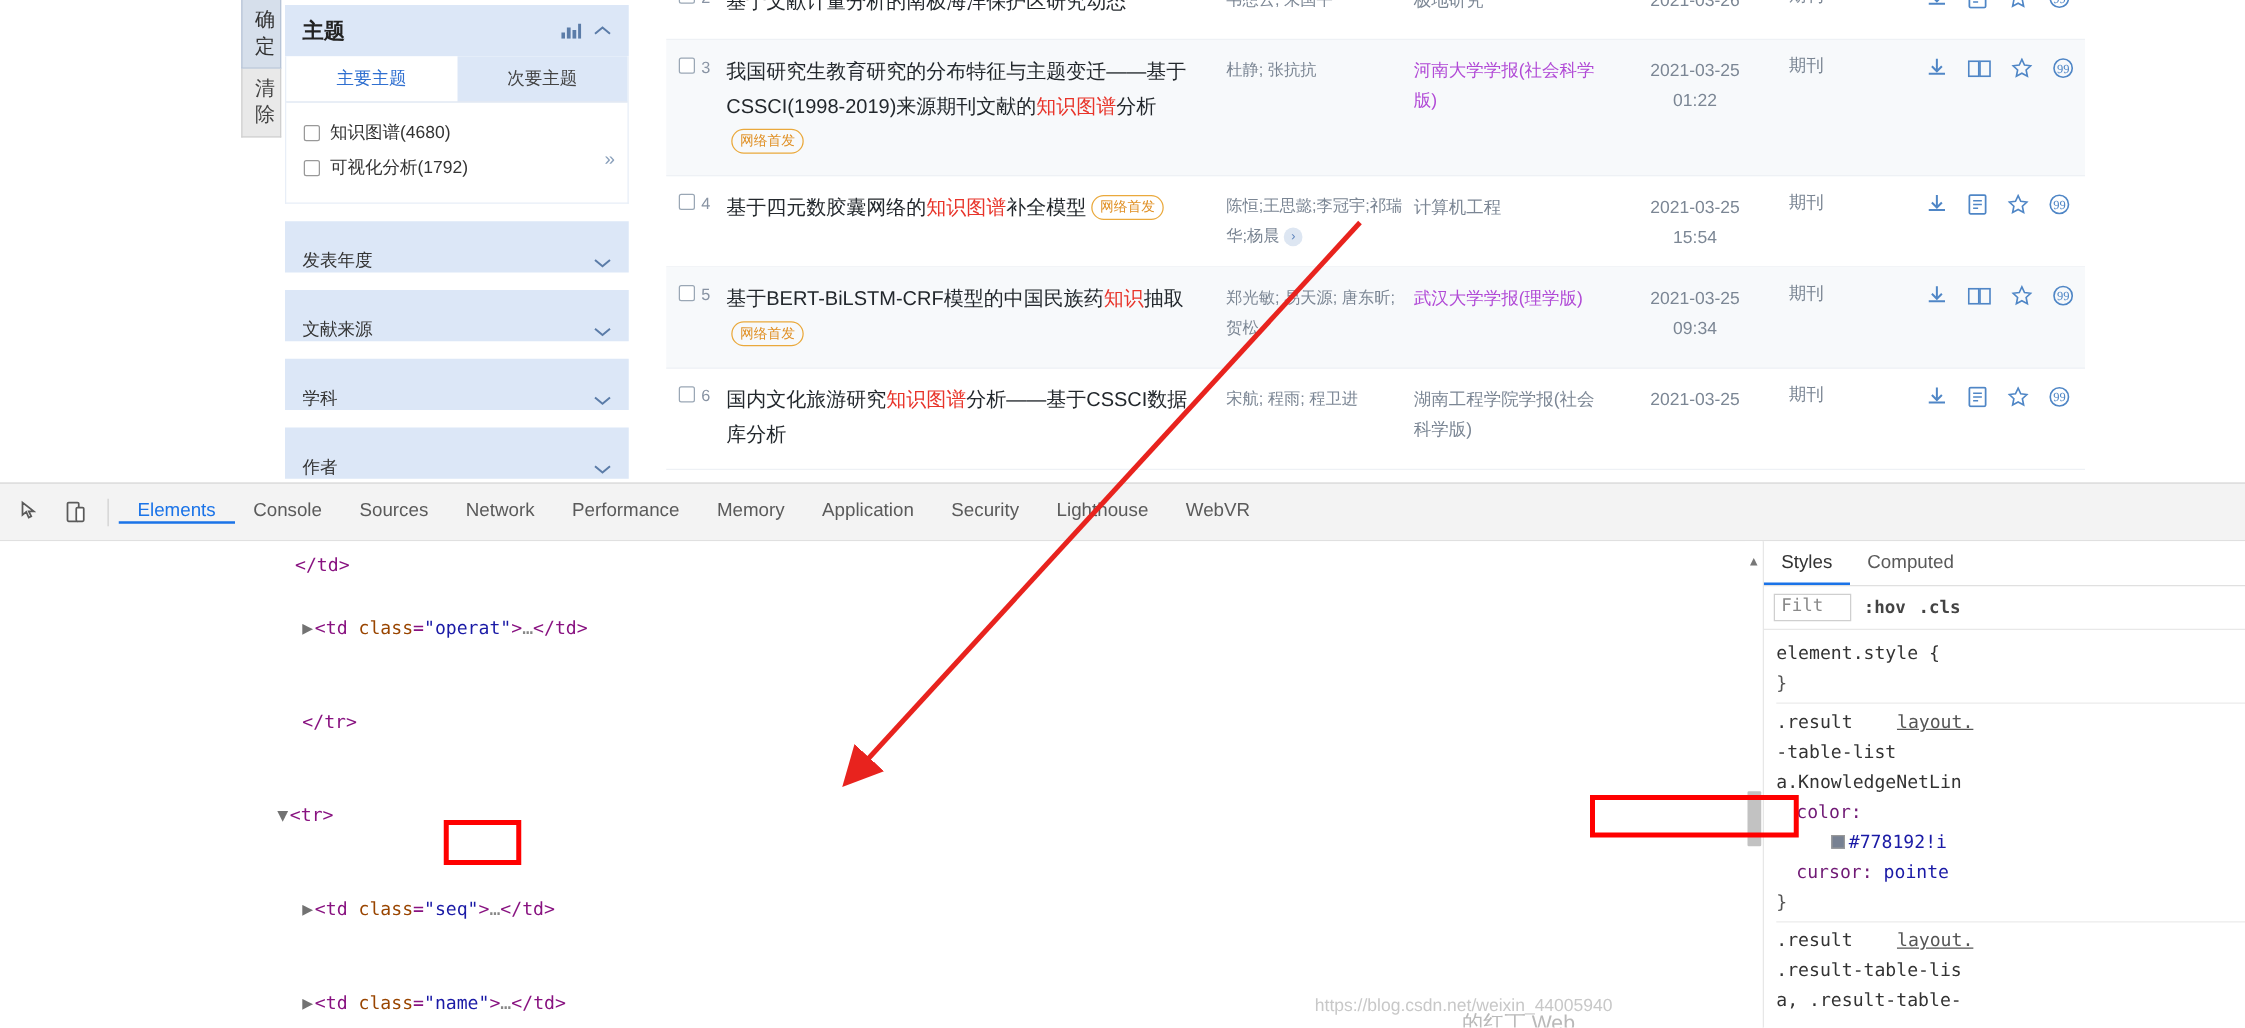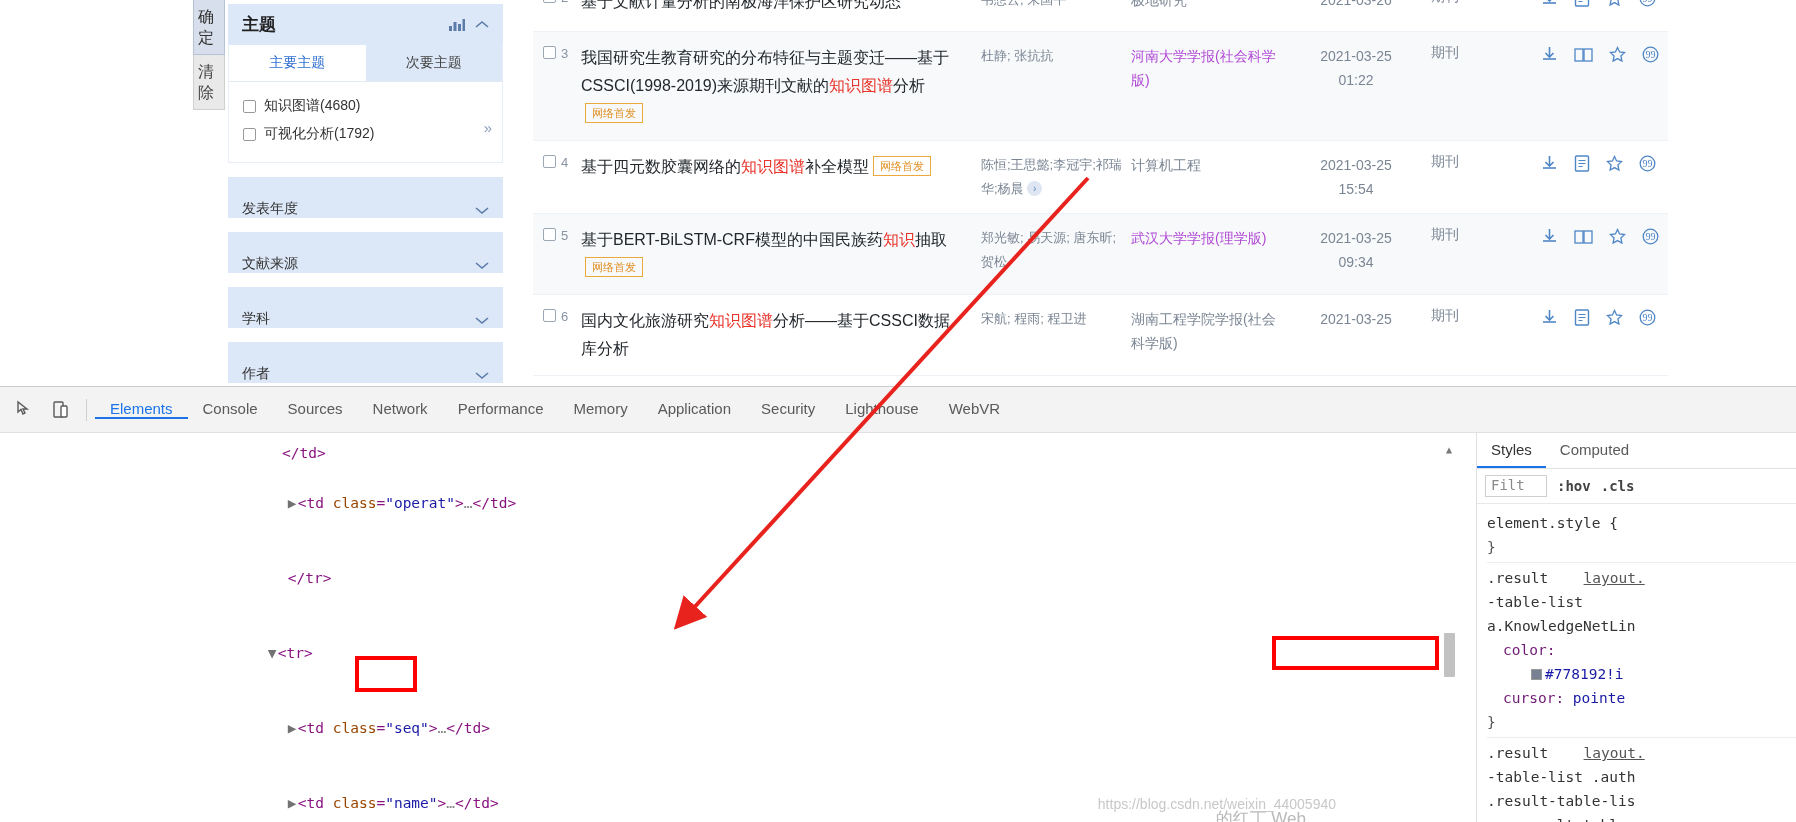--- a/index.html
+++ b/index.html
@@ -18,21 +18,21 @@
     background:#ffffff; overflow:hidden;
   }
   #page-inner{
     position:absolute; left:0; top:0; width:1796px; height:386px;
     transform-origin: 0 0;
   }
 
   
   .vbtns { position:absolute; left:193px; top:0px; width:32px; }
   .vbtn {
-    width:32px; padding:6px 4px; text-align:left;
+    width:32px; padding:6px 4px; text-align:right;
     font-size:16px; line-height:21px; color:#444;
     background:#e9e9e9; border:1px solid #cfcfcf; border-top:none;
   }
   .vbtn.primary { background:#d6dfeb; border-color:#b6c3d6; color:#333; }
 
   
   .filter-col { position:absolute; left:228px; top:4px; width:275px; }
   .fpanel { margin-bottom:14px; }
   .fhead {
     background:#dce7f7; height:41px; display:flex; align-items:center;
@@ -61,21 +61,21 @@
   
   .results { position:absolute; left:533px; top:-24px; width:1135px; }
   .rrow { display:flex; align-items:flex-start; border-bottom:1px solid #eef1f5; padding:12px 0; min-height:56px;}
   .rrow.alt { background:#f7f9fb; }
   .c-seq { width:48px; display:flex; align-items:flex-start; gap:5px; padding-top:2px; padding-left:10px;}
   .c-seq .cb { width:13px;height:13px;border:1px solid #9aa7b5;border-radius:2px;background:#fff; flex:none;}
   .c-seq .num { font-size:13px; color:#8893a3; }
   .c-name { width:400px; font-size:16px; line-height:28px; color:#23282d; padding-right:18px;}
   .c-name .hl { color:#e8342a; }
   .tag {
-    display:inline-block; border:1px solid #eaa93c; color:#e09025; border-radius:0;
+    display:inline-block; border:1px solid #eaa93c; color:#e09025; border-radius:10px;
     font-size:11px; padding:1px 6px; line-height:16px; vertical-align:2px; margin-left:4px;
   }
   .c-author { width:150px; font-size:13px; line-height:24px; color:#7b8694; }
   .c-author .more {
     display:inline-block;width:15px;height:15px;border-radius:50%;background:#dde6f2;
     color:#5b82bb;font-size:10px;text-align:center;line-height:15px;vertical-align:1px;
   }
   .c-source { width:150px; font-size:14px; line-height:24px; color:#7b8694; }
   .c-source.visited { color:#b14ad6; }
   .c-date { width:150px; font-size:14px; line-height:24px; color:#7b8694; text-align:center;}
@@ -101,38 +101,38 @@
   .dt-tabs { display:flex; align-items:center; height:46px; }
   .dt-tab {
     padding:0 15px; display:flex; align-items:center; font-size:15px; color:#5a5a5a;
     font-family:"Liberation Sans",sans-serif; cursor:pointer; border-bottom:2px solid transparent;
   }
   .dt-tab.active { color:#1a73e8; border-bottom:2px solid #1a73e8; }
 
   .dt-body { display:flex; height:390px; }
   .dom-pane {
     width:1410px; position:relative; overflow:hidden; background:#fff;
-    font-size:14.5px; line-height:25px; padding-top:8px;margin-left:46px;
+    font-size:14.5px; line-height:25px; padding-top:8px;
   }
   .dom-line { white-space:pre; padding-left:0px; }
   .tok-tag { color:#881280; }
   .tok-attr { color:#994500; }
   .tok-val { color:#1a1aa6; }
   .tok-pun { color:#881280; }
   .tri { color:#727272; display:inline-block; width:10px; }
   .ellip { color:#888; }
 
   .dom-scroll {
     position:absolute; right:0; top:0; width:14px; height:390px; background:#fff;
   }
   .dom-scroll .up { color:#777; font-size:10px; text-align:center; padding-top:4px;}
   .dom-scroll .thumb { position:absolute; top:200px; left:2px; width:11px; height:44px; background:#c2c2c2; border-radius:1px;}
 
   .styles-pane {
-    flex:1; border-left:1px solid #e0e0e0; background:#fff; overflow:hidden;margin-left:20px;
+    flex:1; border-left:1px solid #e0e0e0; background:#fff; overflow:hidden;
   }
   .st-tabs { display:flex; border-bottom:1px solid #e0e0e0; height:36px; align-items:stretch; }
   .st-tab { padding:0 14px; display:flex; align-items:center; font-size:15px; color:#5a5a5a;
             font-family:"Liberation Sans",sans-serif; border-bottom:2px solid transparent;}
   .st-tab.active { color:#333; border-bottom:2px solid #1a73e8; }
   .st-filterbar { display:flex; align-items:center; gap:10px; padding:6px 8px; border-bottom:1px solid #e8e8e8; }
   .st-filter {
     width:62px; height:22px; border:1px solid #cfcfcf; background:#fff;
     font-size:14px; color:#8a8a8a; padding:1px 5px; font-family:"DejaVu Sans Mono",monospace;
   }
@@ -547,21 +547,20 @@
           <div><span class="prop">cursor:</span> <span class="val">pointe</span></div>
           <div class="brace">}</div>
         </div>
 
         <div class="st-rule" style="border-bottom:none">
           <div>
             <span class="sel-name">.result</span>
             <span style="display:inline-block;width:18px"></span>
             <span class="src-link">layout.</span>
           </div>
-          <div class="sel-name">-table-list .auth</div>
           <div class="sel-name">.result-table-lis</div>
           <div class="sel-name">a, .result-table-</div>
         </div>
 
       </div>
     </div>
   </div>
 </div>
 
 <svg id="arrow">

